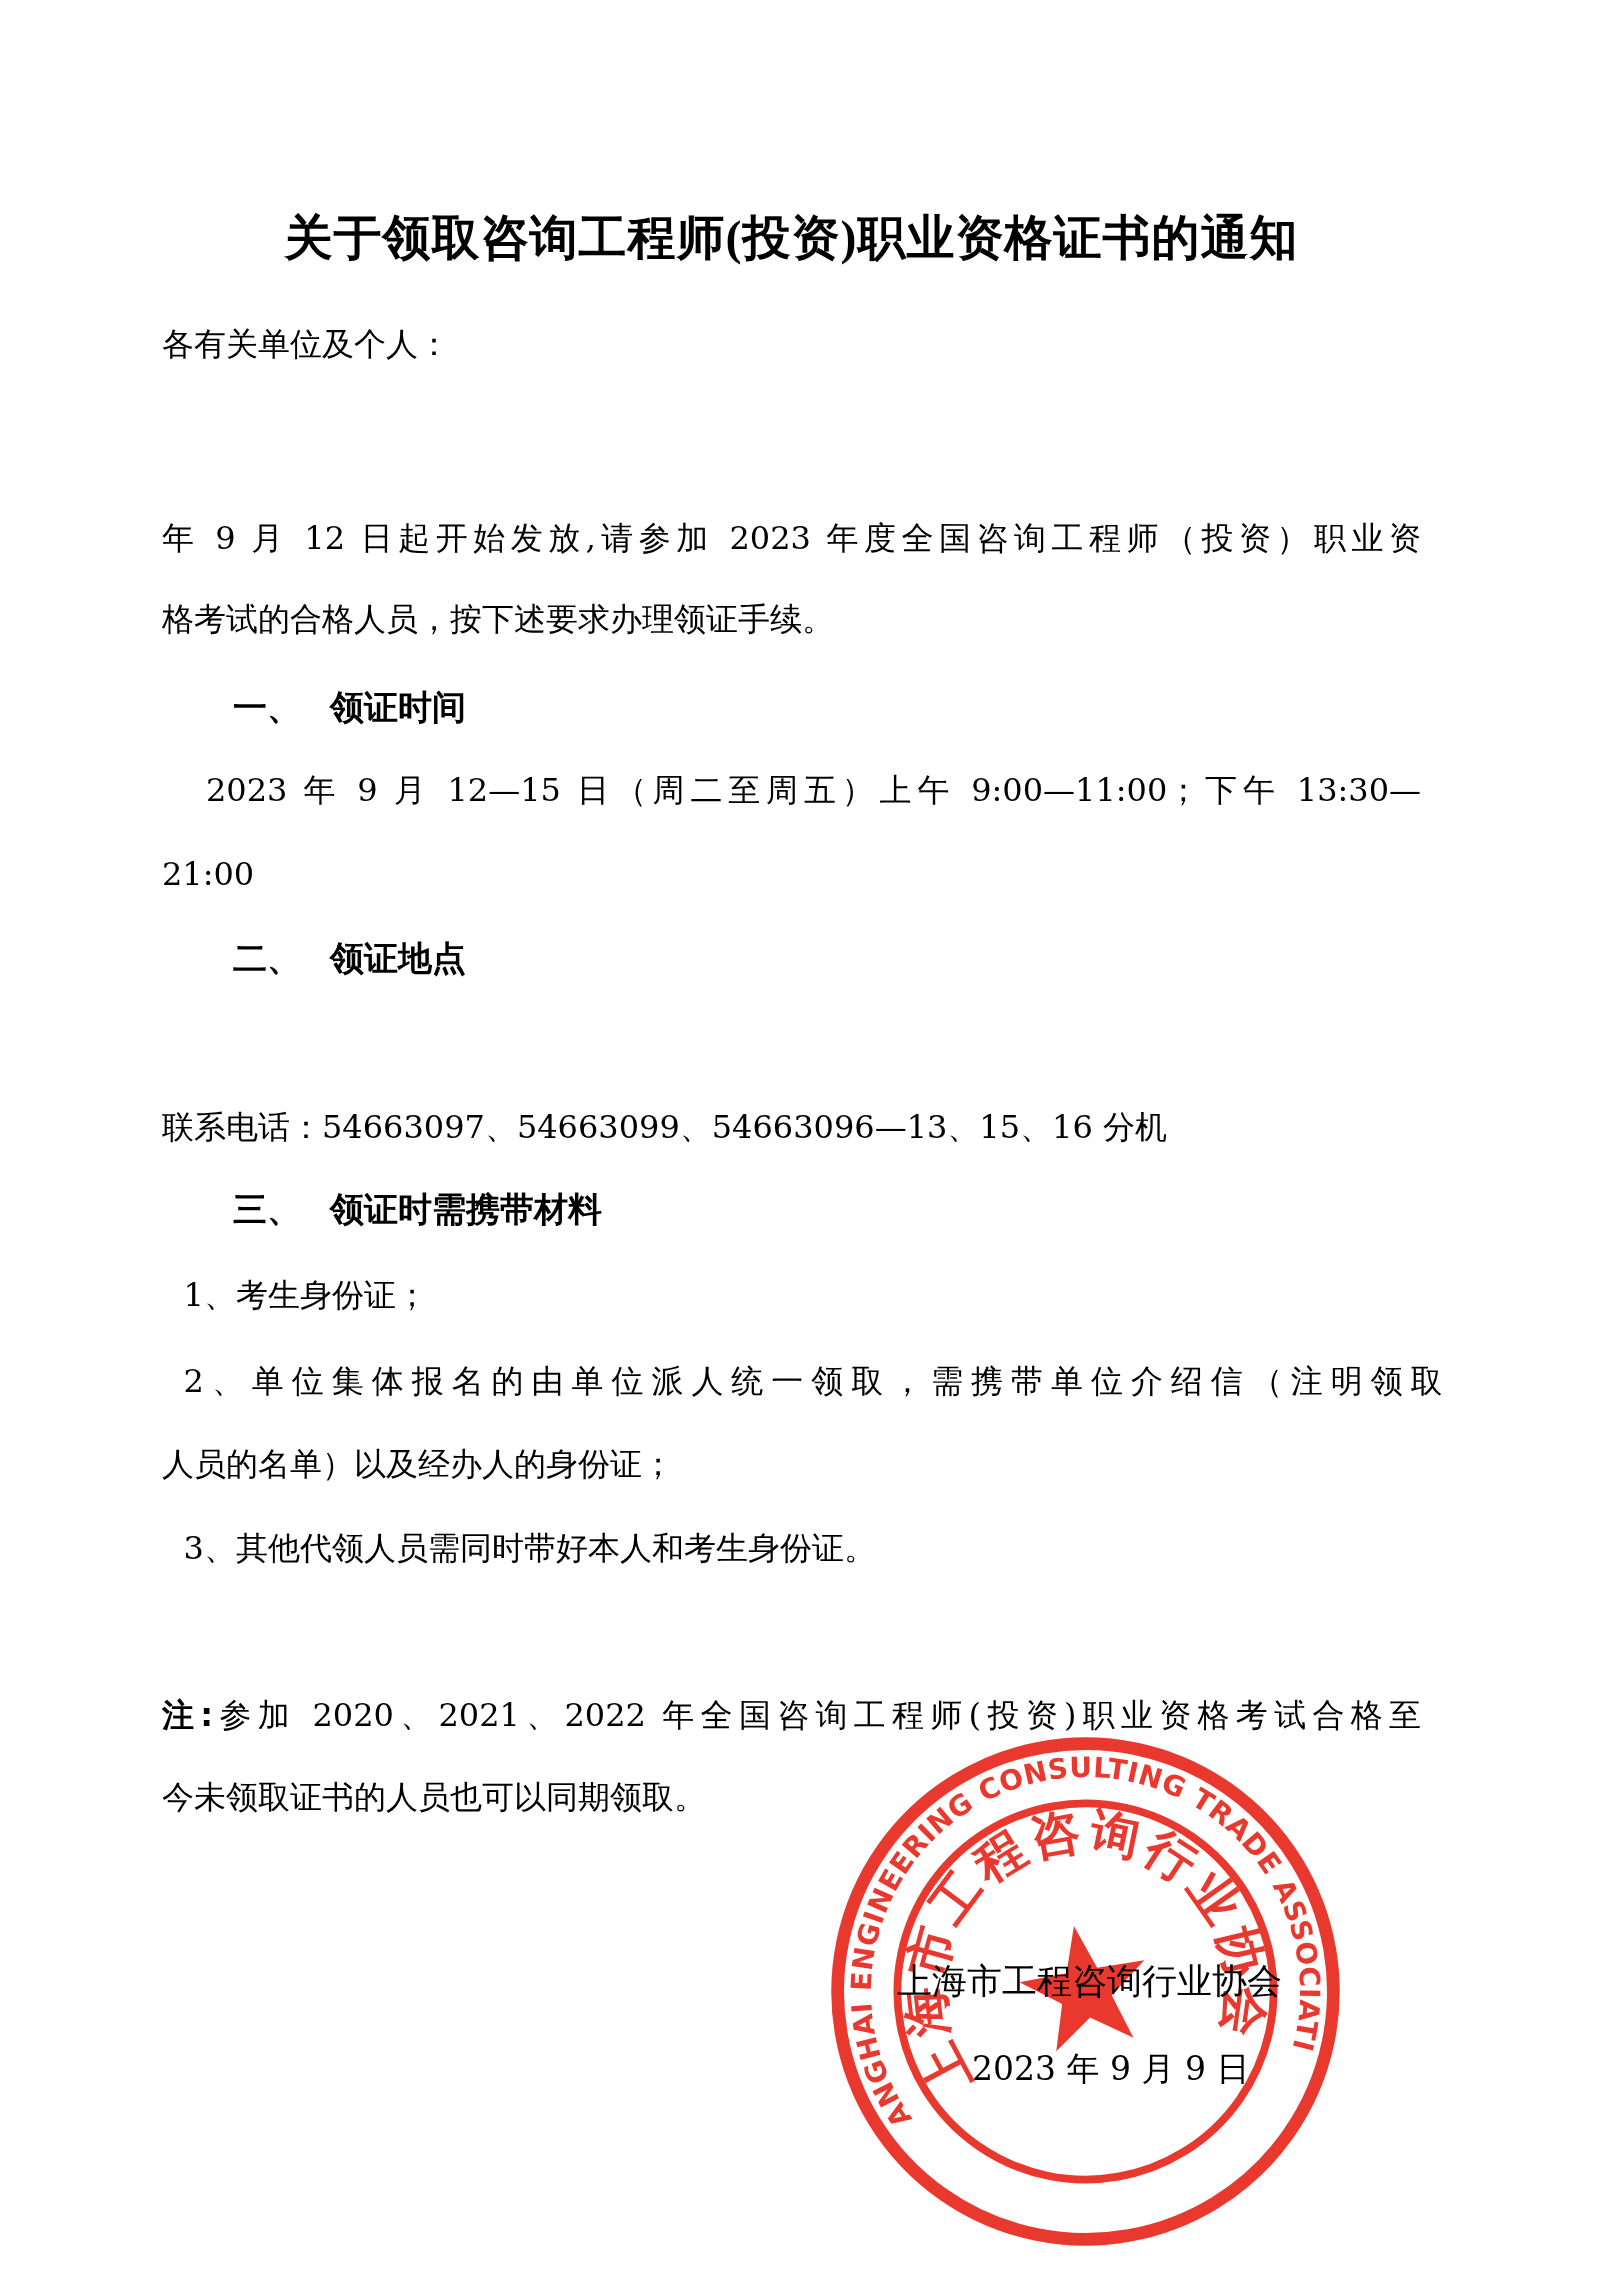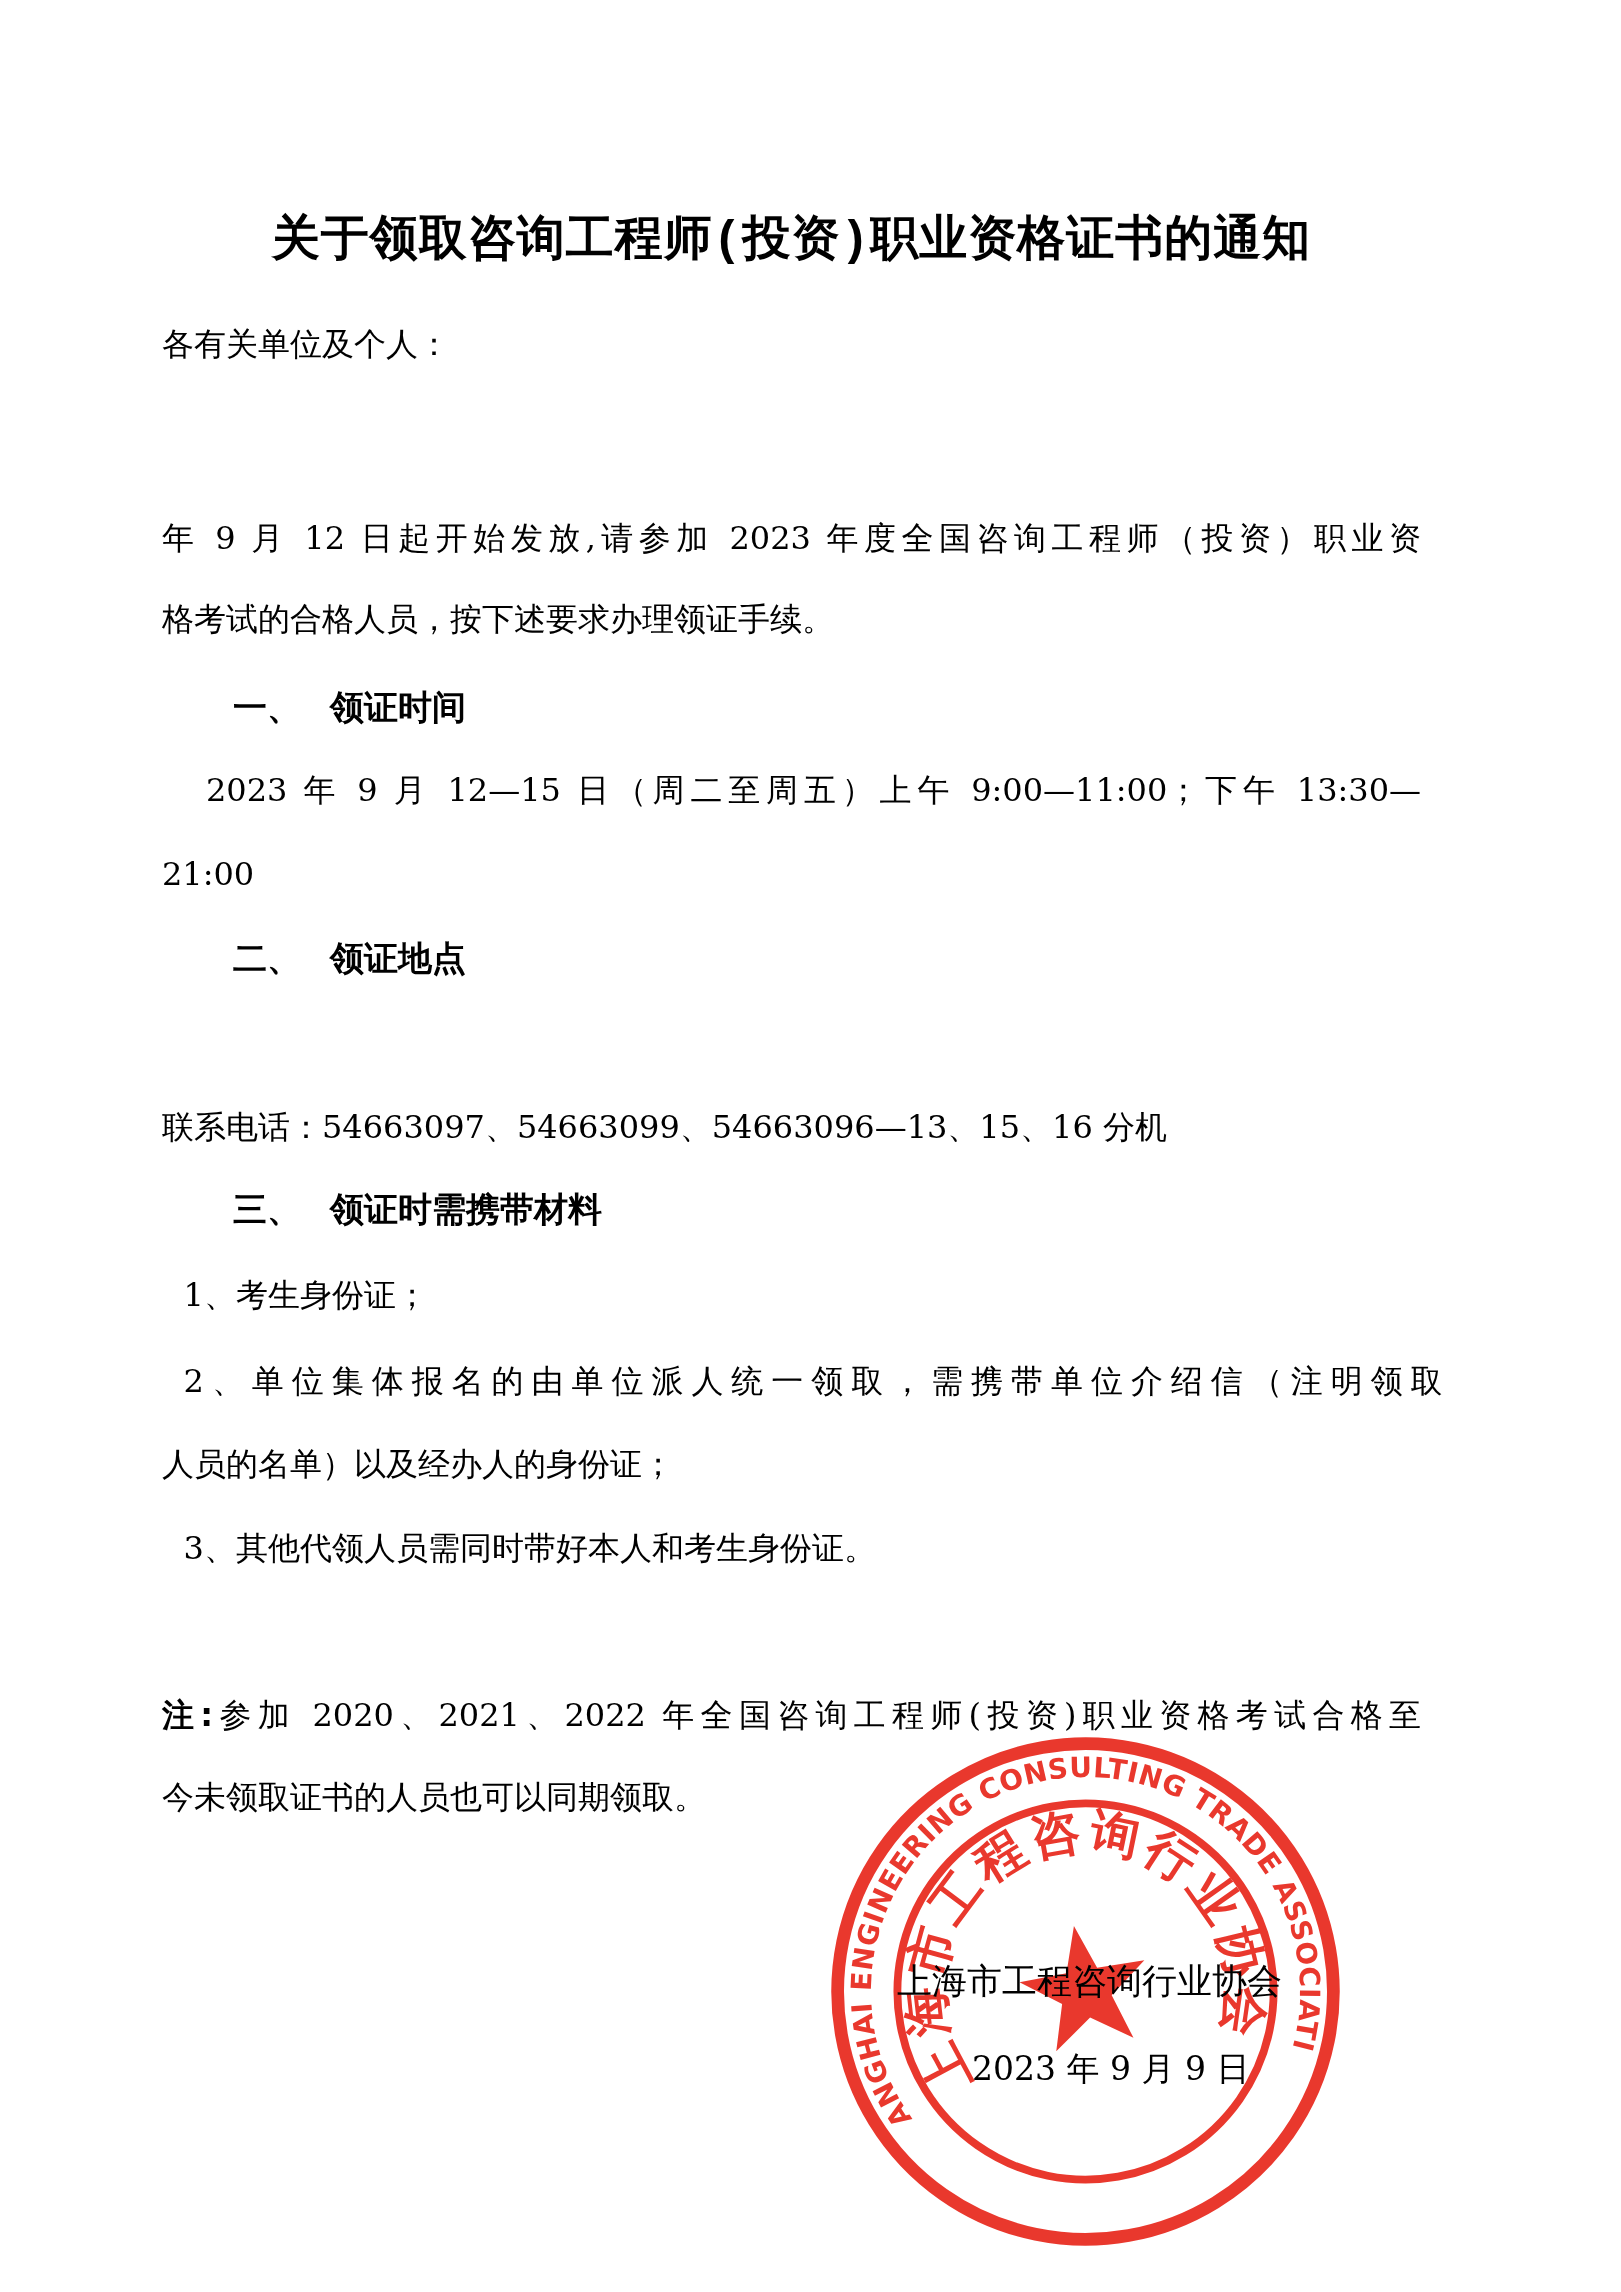--- a/index.html
+++ b/index.html
@@ -22,21 +22,21 @@
   .just{ text-align:justify; text-align-last:justify; }
   .ind{ text-indent:44px; }
   .doc-title{
     position:absolute;
     left:162px; top:206px;
     width:1259px;
     text-align:center;
     font-size:48px;
     font-weight:700;
     letter-spacing:1px;
-    font-family:Liberation Mono, monospace;
+    font-family:Liberation Serif, serif;
   }
   .head{
     font-family:"DejaVu Sans","Liberation Sans",sans-serif;
     font-weight:700;
     font-size:34px;
     padding-left:71px;
   }
   .head .num{ margin-right:29px; }
   .item{ padding-left:21.6px; }
   .note-label{

